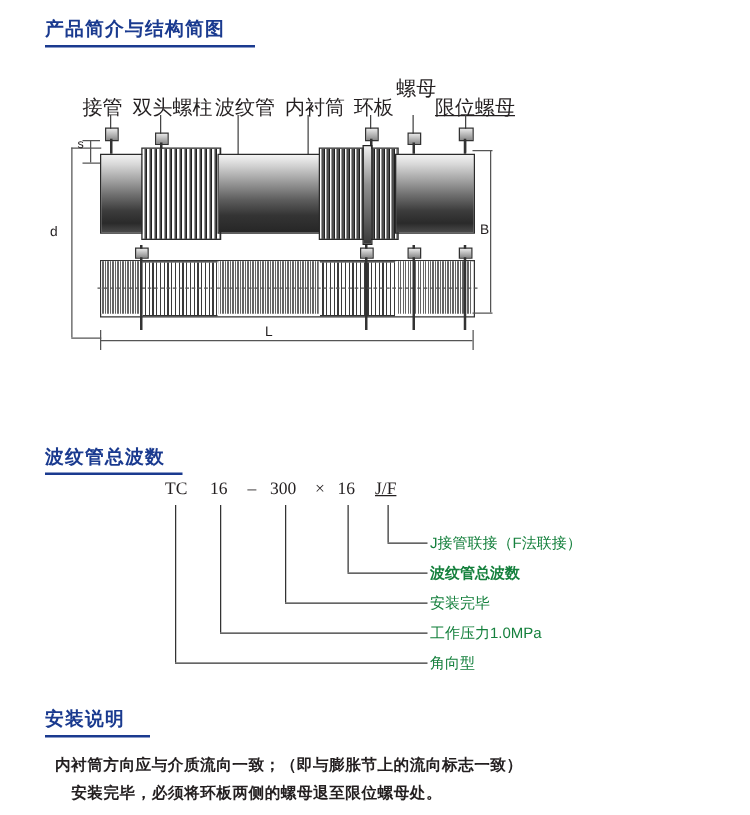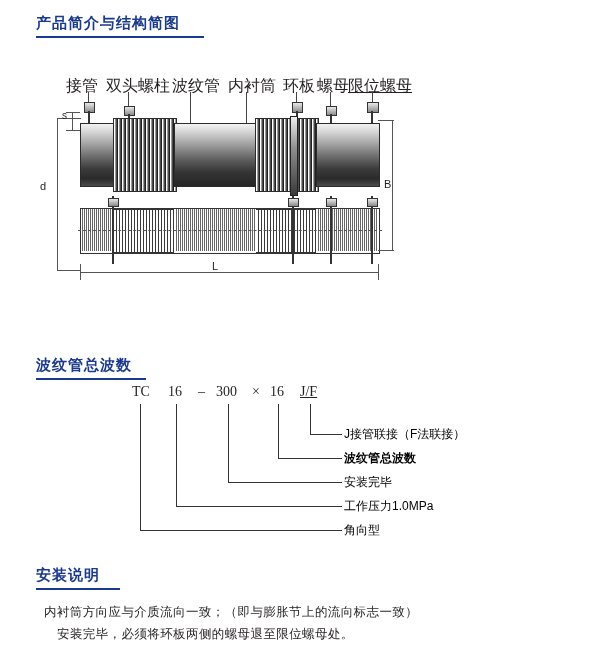--- a/index.html
+++ b/index.html
@@ -124,37 +124,38 @@
   .code-token {
     position: absolute;
     font-size: 14px;
     font-family: "Liberation Serif", serif;
     color: #231f20;
     white-space: nowrap;
   }
   .code-desc {
     position: absolute;
     font-size: 12px;
-    color: #000000;
+    color: #15803d;
     white-space: nowrap;
     text-align: center;
   }
   .code-v { position: absolute; width: 1px; background: #333; }
   .code-h { position: absolute; height: 1px; background: #333; }
 
   
   #sec3-title { left: 36px; top: 566px; }
   #sec3-rule  { left: 36px; top: 588px; width: 84px; }
 
   .note {
     position: absolute;
     font-size: 12.5px;
     color: #231f20;
     white-space: nowrap;
     letter-spacing: .4px;
+    font-weight: bold;
   }
 </style>
 </head>
 <body>
 
 <div class="section-title" id="sec1-title">产品简介与结构简图</div>
 <div class="underline-blue" id="sec1-rule"></div>
 
 <div class="draw-area">
 
@@ -166,21 +167,21 @@
 
   <div class="callout-label" style="left:172px; top:16px;">波纹管</div>
   <div class="leader" style="left:190px; top:32px;  height:42px;"></div>
 
   <div class="callout-label" style="left:228px; top:16px;">内衬筒</div>
   <div class="leader" style="left:246px; top:32px;  height:58px;"></div>
 
   <div class="callout-label" style="left:283px; top:16px;">环板</div>
   <div class="leader" style="left:296px; top:32px;  height:30px;"></div>
 
-  <div class="callout-label" style="left:317px; top:16px;">螺母</div>
+  <div class="callout-label" style="left:317px; top:1px;">螺母</div>
   <div class="leader" style="left:330px; top:32px;  height:22px;"></div>
 
   <div class="callout-label" style="left:348px; top:16px;text-decoration:underline;">限位螺母</div>
   <div class="leader" style="left:372px; top:32px;  height:30px;"></div>
 
   <div class="nutbox" style="left:84px;  top:42px;  width:9px;  height:9px;"></div>
   <div class="stud" style="left:88px;  top:51px;  width:2px;  height:12px;"></div>
   <div class="nutbox" style="left:124px; top:46px;  width:9px;  height:8px;"></div>
   <div class="stud" style="left:128px; top:54px;  width:2px;  height:9px;"></div>
 

